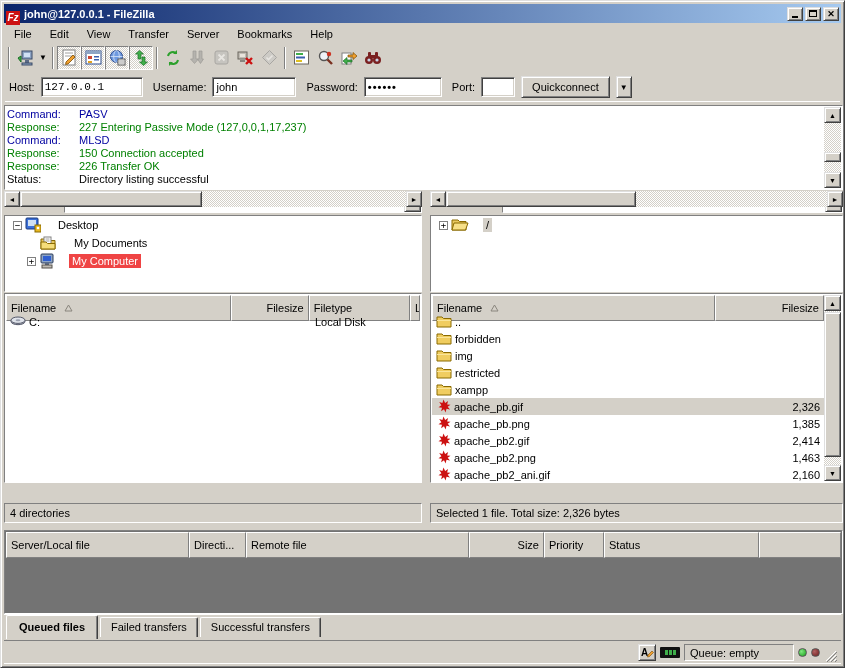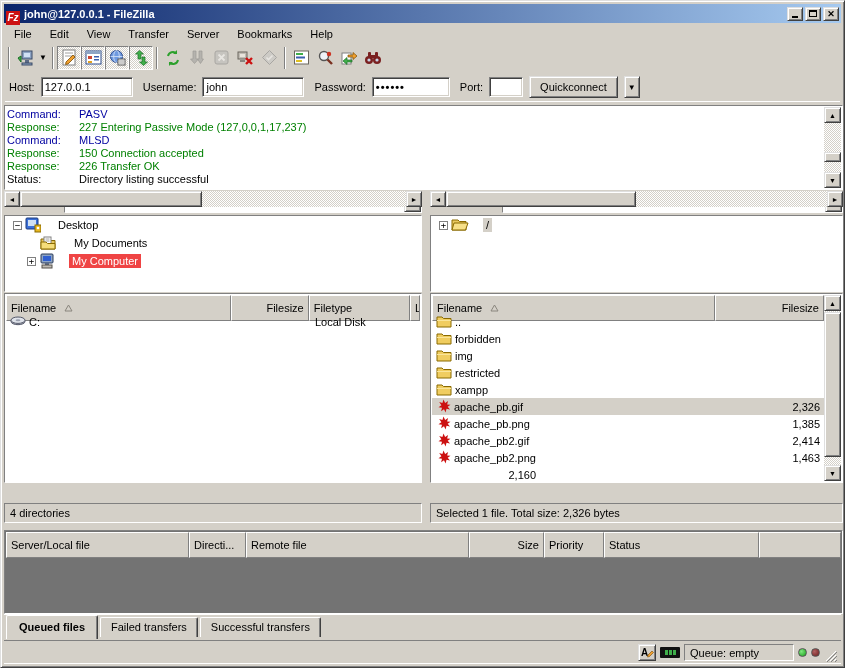--- a/index.html
+++ b/index.html
@@ -39,21 +39,21 @@
   .tbtn { width:24px; height:24px; display:flex; align-items:center; justify-content:center; border:1px solid transparent; }
   .tbtn.pressed { border-color:#808080 #fff #fff #808080; background-color:#fff;
     background-image: conic-gradient(#d4d0c8 25%, #fff 0 50%, #d4d0c8 0 75%, #fff 0); background-size:2px 2px; }
   .tbtn.disabled svg { filter:grayscale(1) opacity(.45); }
   .dd-arrow { width:12px; height:24px; display:flex; align-items:center; justify-content:center; font-size:8px; }
 
   
   #quickbar { position:absolute; left:4px; top:72px; right:4px; height:29px; display:flex; align-items:center; gap:6px; border-bottom:1px solid #fff; }
   #quickbar .qlabel { margin-left:4px; }
   #quickbar input { height:20px; font-size:11px; padding:2px 3px; outline:none; }
-  #host-input { width:92px; } #user-input { width:102px; } #pass-input { width:78px; letter-spacing:1px; font-weight:bold;} #port-input { width:34px; }
+  #host-input { width:102px;font-family:Liberation Mono, monospace; } #user-input { width:84px; } #pass-input { width:78px; letter-spacing:1px; font-weight:bold;} #port-input { width:34px; }
   #quickconnect-btn { height:22px; padding:0 10px; font-size:11px; }
   #quickconnect-dd { width:16px; height:22px; display:flex; align-items:center; justify-content:center; font-size:8px; }
 
   
   #log { position:absolute; left:3px; top:104px; width:839px; height:85px; background:#fff; }
   #log-lines { position:absolute; left:2px; top:2px; right:20px; bottom:2px; overflow:hidden; }
   .log-line { display:flex; line-height:13px; white-space:nowrap; }
   .log-label { width:72px; flex:none; }
   .lc-cmd { color:#0000a0; } .lc-resp { color:#008000; } .lc-status { color:#000; }
 
@@ -590,20 +590,28 @@
                   <path d="M7.5 0.5l1.6 3.4 3-1.9-1 3.4 3.4.4-2.8 2 2.3 2.6-3.5-.6-.9 3.7-1.6-3.3-2.9 2 .9-3.5-3.5-.5 2.9-2L3.2 3l3.2 1z" fill="#cc1111"></path>
                 </svg>
               </span>
               <span>apache_pb2.png</span>
             </div>
           <div class="cell right" style="width:108px;">
               <span>1,463</span>
             </div>
         </div>
         <div class="lrow">
+          <div class="cell" style="flex:1;">
+              <span class="icon">
+                <svg width="15" height="15" viewBox="0 0 15 15">
+                  <path d="M7.5 0.5l1.6 3.4 3-1.9-1 3.4 3.4.4-2.8 2 2.3 2.6-3.5-.6-.9 3.7-1.6-3.3-2.9 2 .9-3.5-3.5-.5 2.9-2L3.2 3l3.2 1z" fill="#cc1111"></path>
+                </svg>
+              </span>
+              <span>apache_pb2_ani.gif</span>
+            </div>
           <div class="cell right" style="width:108px;">
               <span>2,160</span>
             </div>
         </div>
       </div>
       <div class="vscroll" style="right:1px; top:1px; bottom:1px;">
         <div class="sb-btn raised" style="top:0;">▲</div>
         <div class="dither" style="position:absolute; left:0; right:0; top:16px; bottom:16px;"></div>
         <div class="sb-thumb raised" style="top:17px; height:145px;"></div>
         <div class="sb-btn raised" style="bottom:0; top:auto;">▼</div>

